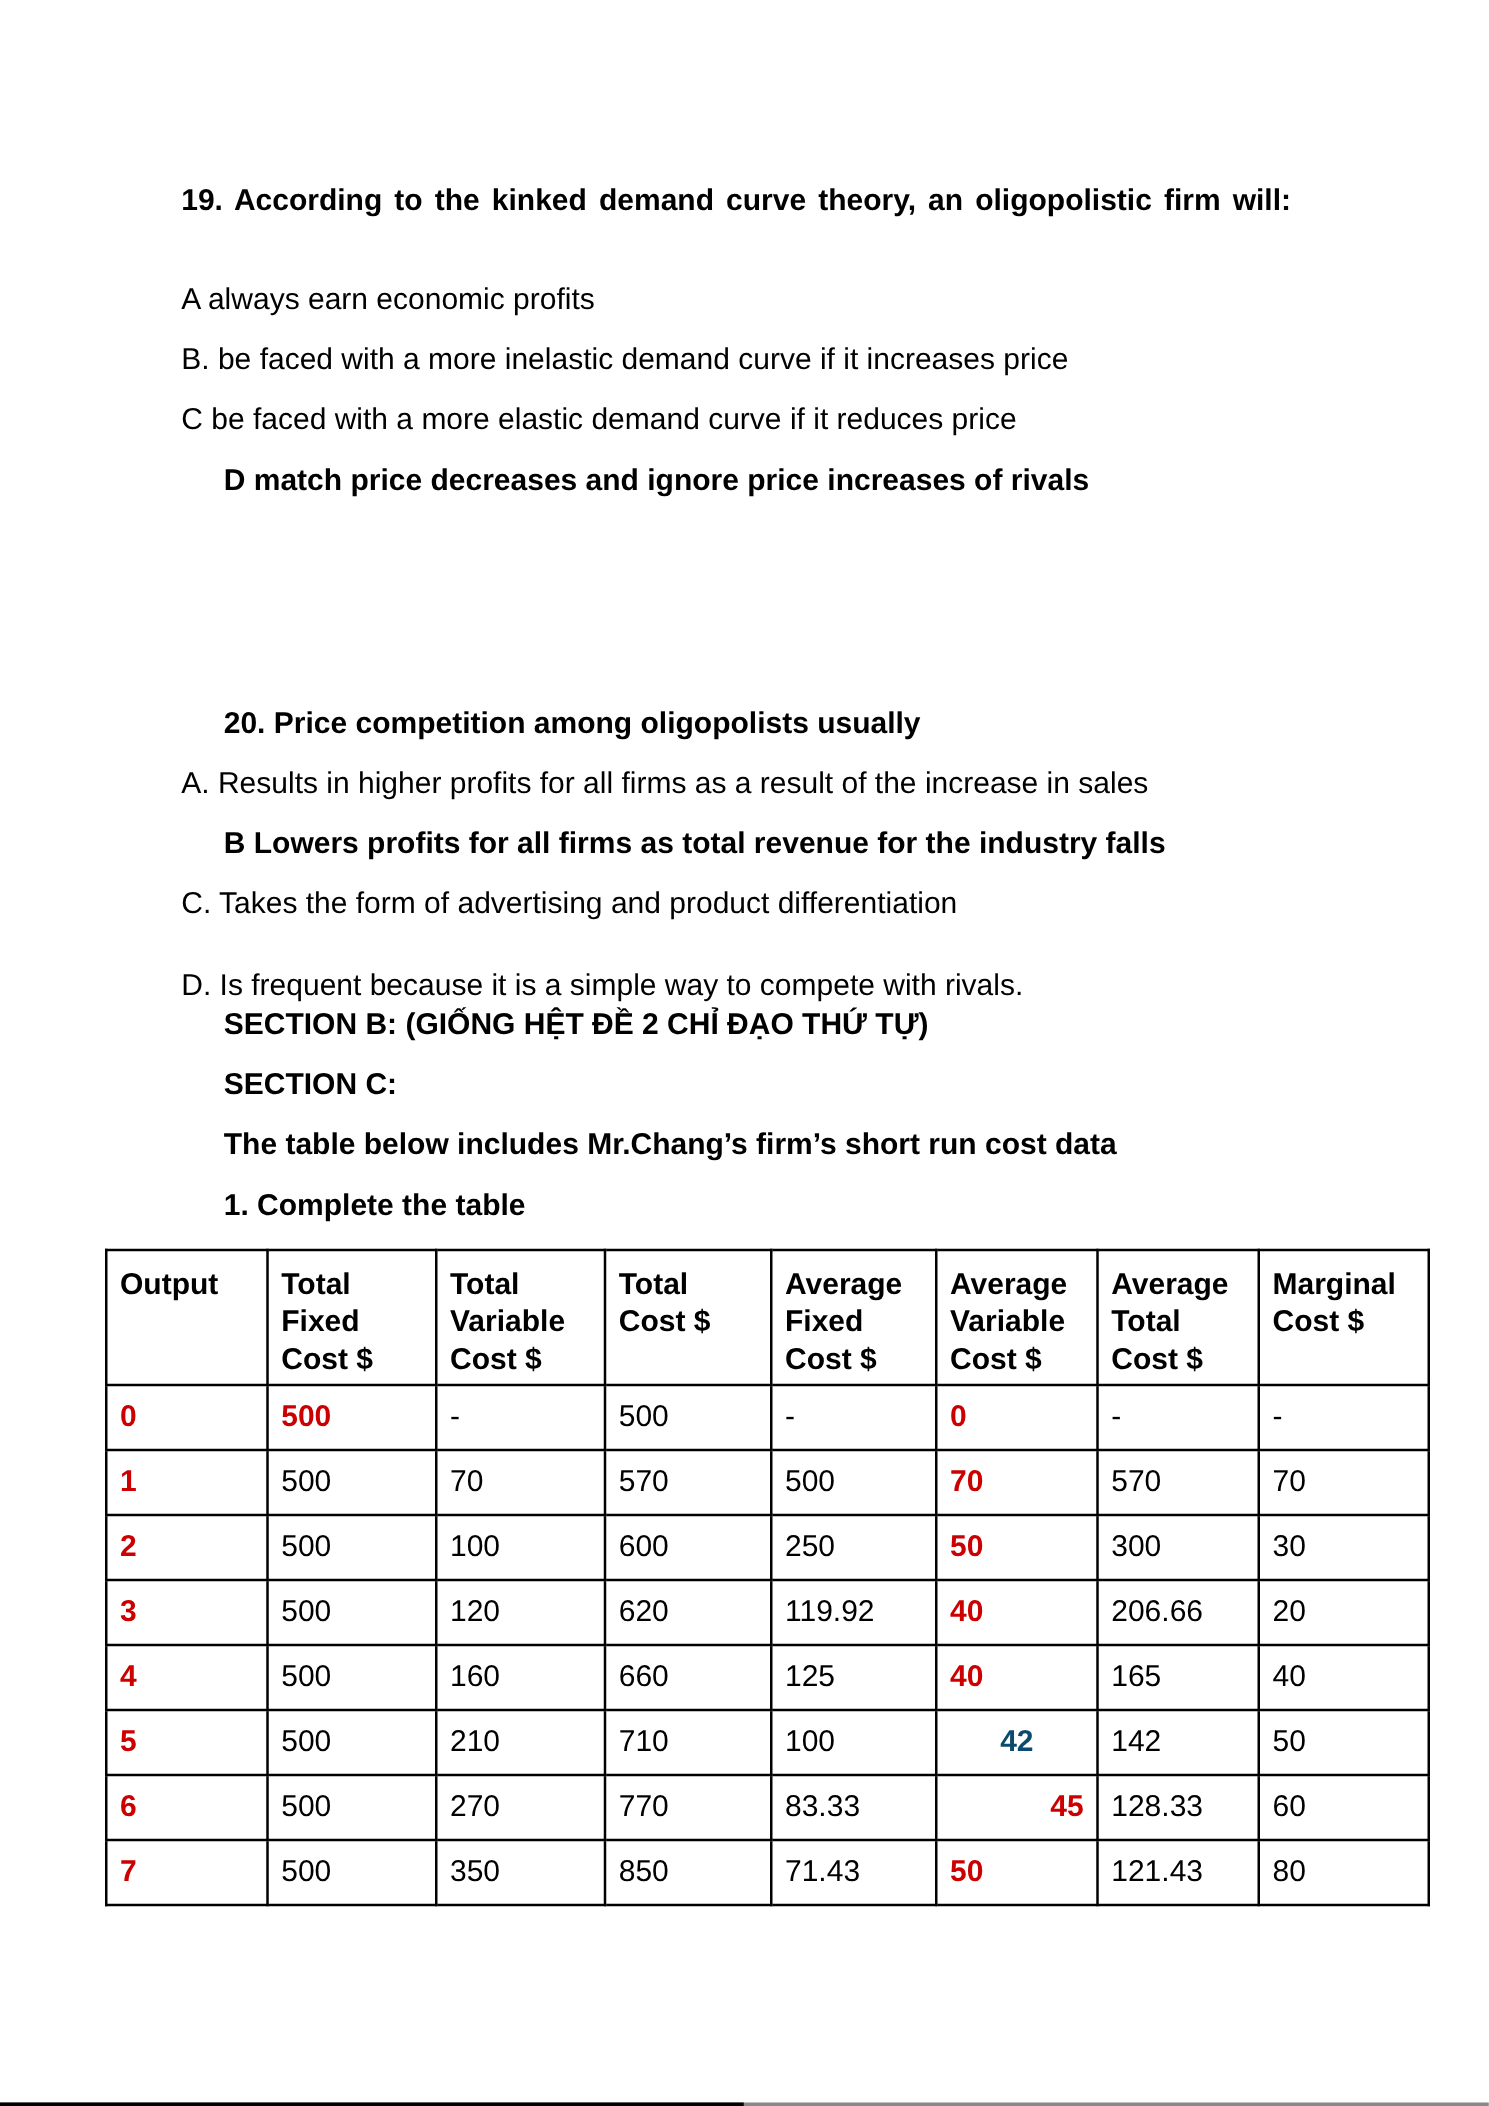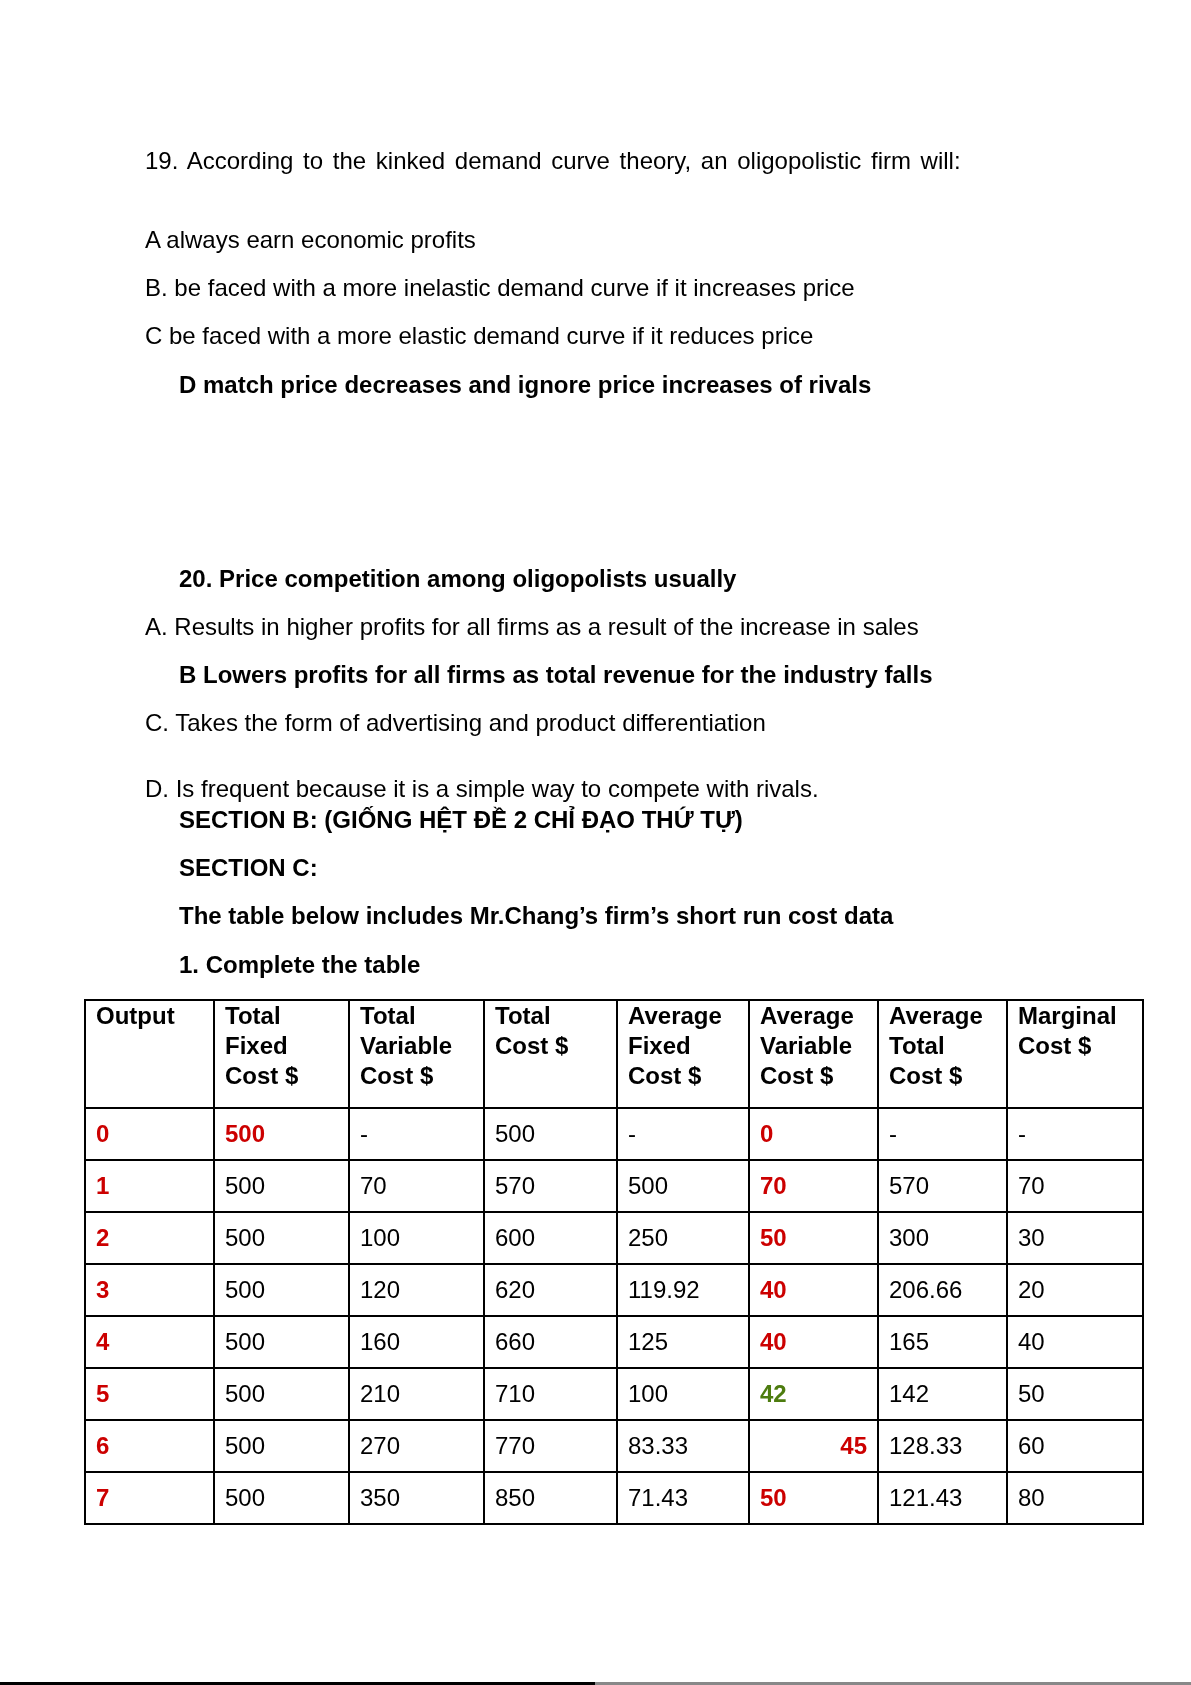--- a/index.html
+++ b/index.html
@@ -1,23 +1,23 @@
 <!DOCTYPE html>
 <html><head>
 <meta charset="utf-8">
 <style>
   html, body { margin: 0; padding: 0; background: #ffffff; }
   body { width: 1191px; height: 1685px; position: relative; overflow: hidden;
          font-family: "Liberation Sans", sans-serif; color: #000; }
   .p { position: absolute; left: 145px; font-size: 24px; line-height: 28px; white-space: nowrap; }
   .b { font-weight: bold; margin-left: 34px; }
-  .q19 { top: 145px; width: 900px; white-space: normal; text-align: justify; text-align-last: left; line-height: 32px; font-weight: normal; word-spacing: 3px; }
+  .q19 { top: 145px; width: 900px; white-space: normal; text-align: justify; text-align-last: left; line-height: 32px; font-weight: bold; word-spacing: 3px; }
   table.cost { position: absolute; left: 84px; top: 999px; width: 1058px; border-collapse: collapse; table-layout: fixed; }
   table.cost td, table.cost th { border: 2px solid #000; font-size: 24px; padding: 0 10px; text-align: left; vertical-align: top; }
-  table.cost th { font-weight: bold; height: 108px; line-height: 30px; box-sizing: border-box; }
+  table.cost th { font-weight: bold; height: 108px; padding-top: 12px; line-height: 30px; box-sizing: border-box; }
   table.cost td { height: 52px; vertical-align: middle; box-sizing: border-box; line-height: 26px; }
   .red { color: #cc0000; font-weight: bold; }
   .footer-line { position: absolute; left: 0; top: 1682px; height: 3px; width: 1191px; background: #888; }
   .footer-line .dark { position: absolute; left: 0; top: 0; width: 595px; height: 3px; background: #000; }
 </style>
 </head>
 <body>
 
 <div class="p q19">19. According to the kinked demand curve theory, an oligopolistic firm will:</div>
 <div class="p" style="top:226px">A always earn economic profits</div>
@@ -137,21 +137,21 @@
         <td class="red" style="color: rgb(204, 0, 0);">40</td>
         <td>165</td>
         <td>40</td>
       </tr>
       <tr>
         <td class="red" style="color: rgb(204, 0, 0);">5</td>
         <td>500</td>
         <td>210</td>
         <td>710</td>
         <td>100</td>
-        <td class="red" style="color: #4d7c0f;">42</td>
+        <td class="red" style="color: #0c4a6e; text-align: center;">42</td>
         <td>142</td>
         <td>50</td>
       </tr>
       <tr>
         <td class="red" style="color: rgb(204, 0, 0);">6</td>
         <td>500</td>
         <td>270</td>
         <td>770</td>
         <td>83.33</td>
         <td class="red" style="color: rgb(204, 0, 0); text-align: right;">45</td>

